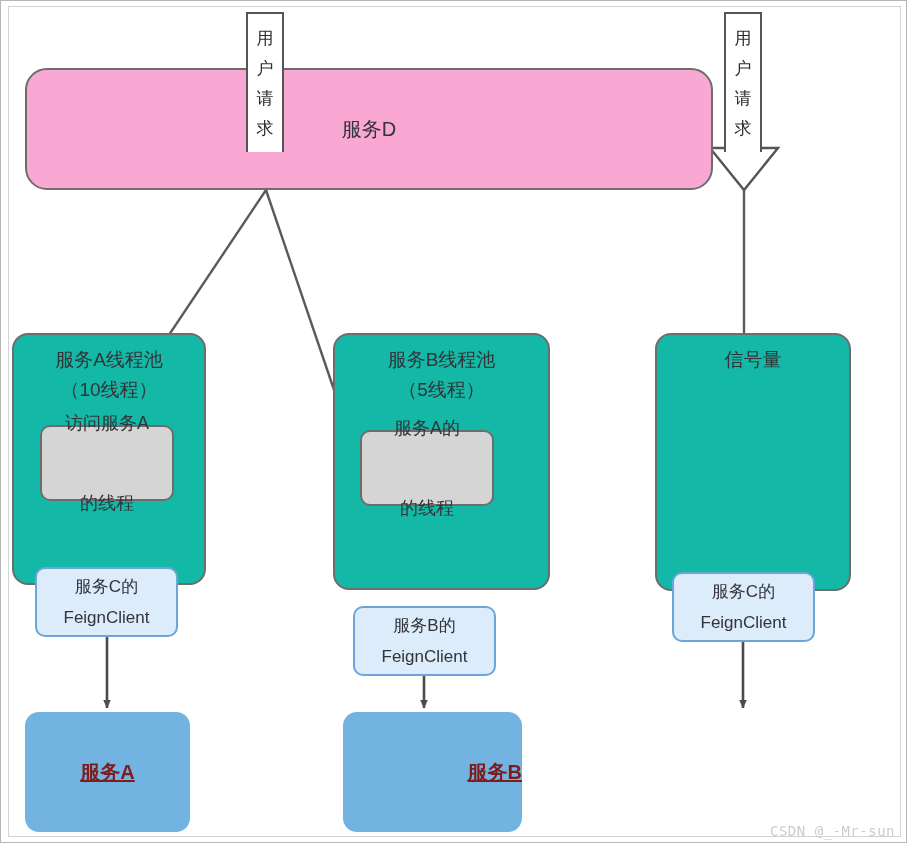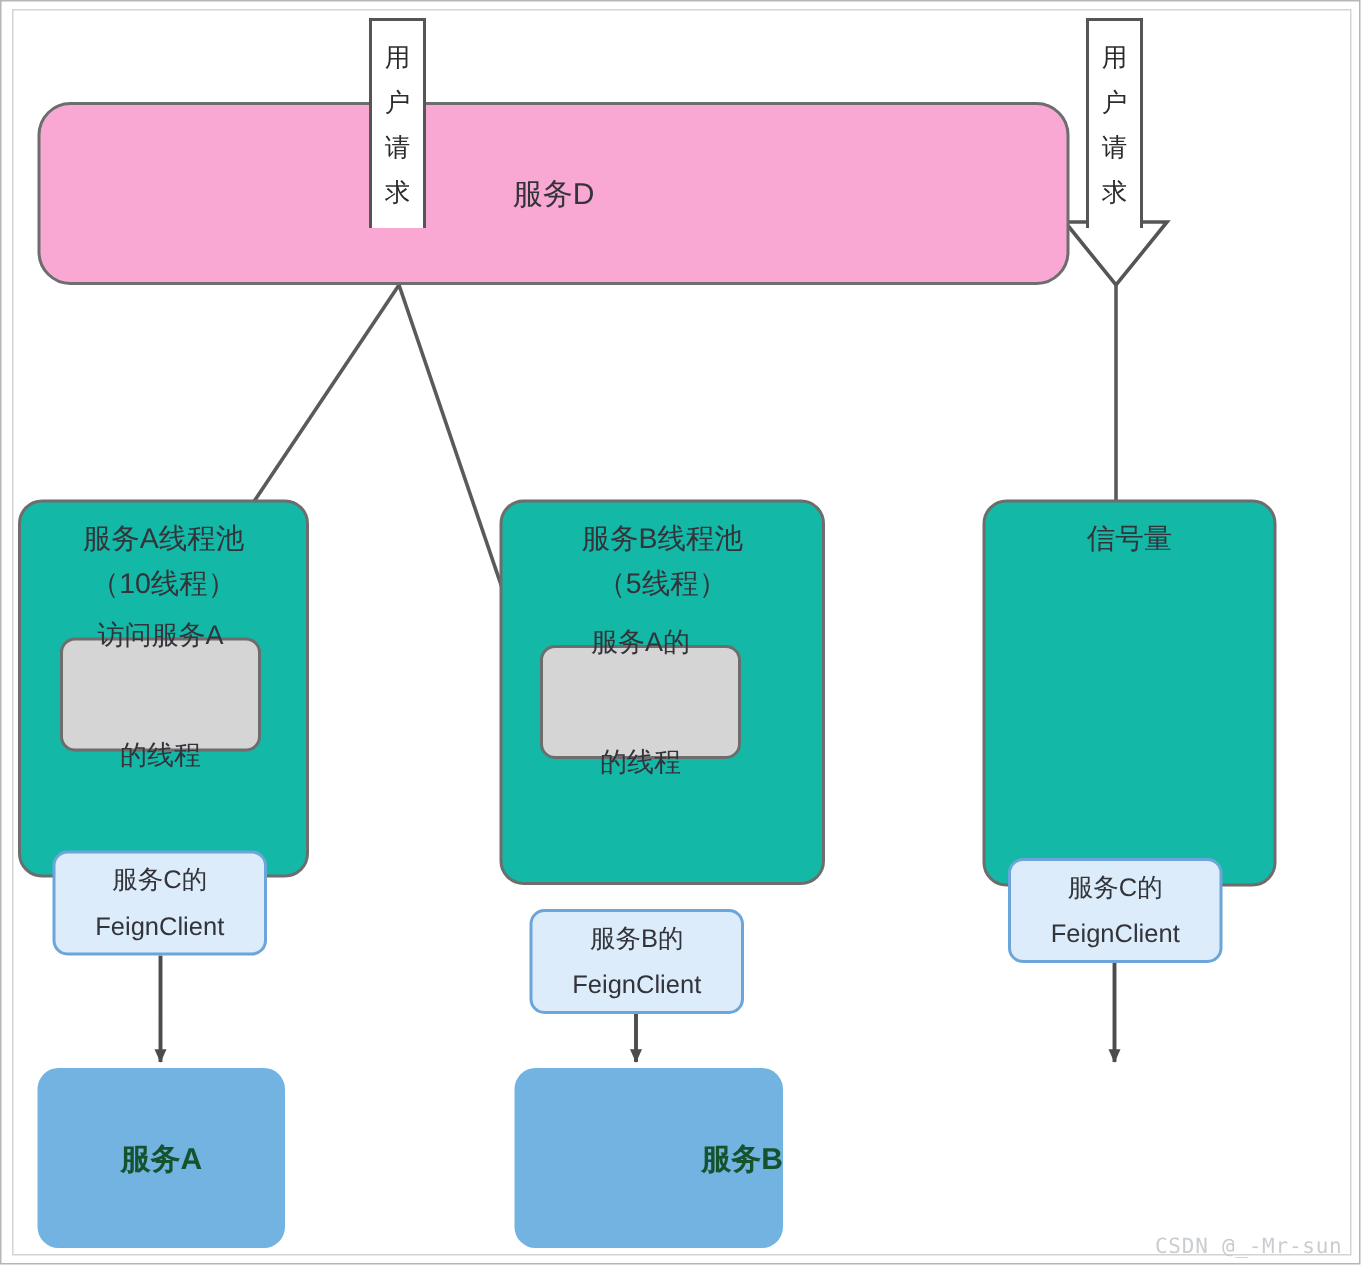--- a/index.html
+++ b/index.html
@@ -99,24 +99,25 @@
     font-size: 17px;
     line-height: 31px;
   }
   .feign-a { left: 35px;  top: 567px; width: 143px; height: 70px; }
   .feign-b { left: 353px; top: 586px; width: 143px; height: 70px; margin-top: 20px; }
   .feign-c { left: 672px; top: 572px; width: 143px; height: 70px; }
 
   .svc {
     border-radius: 14px;
     background: #72b3e2;
-    color: #14532d;
+    color: #7f1d1d;
     font-size: 20px;
     font-weight: bold;
     z-index: 5;
+    text-decoration: underline;
   }
   .svc-a { left: 25px;  top: 712px; width: 165px; height: 120px; }
   .svc-b { left: 343px; top: 712px; width: 179px; height: 120px; align-items: flex-end; }
   .svc-c { left: 660px; top: 712px; width: 163px; height: 120px; }
 
   
   .userreq {
     position: absolute;
     width: 38px;
     border-left: 2px solid #555;

